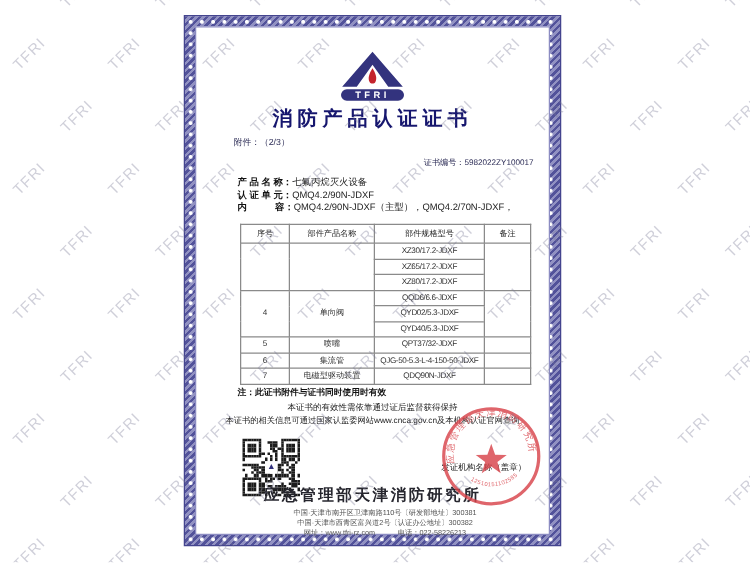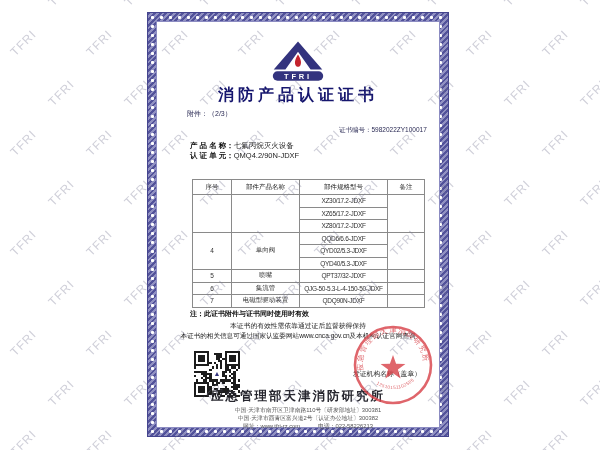--- a/index.html
+++ b/index.html
@@ -76,20 +76,21 @@
           </svg>
         </div>
 
         <div class="title">消防产品认证证书</div>
         <div class="attachment">附件：（2/3）</div>
         <div class="certno">证书编号：5982022ZY100017</div>
 
         <div class="product">
           <div><b>产 品 名 称：</b><span>七氟丙烷灭火设备</span></div>
           <div><b>认 证 单 元：</b><span>QMQ4.2/90N-JDXF</span></div>
+          <div><b>内　　　容：</b><span>QMQ4.2/90N-JDXF（主型），QMQ4.2/70N-JDXF，</span></div>
         </div>
 
         <table class="comp">
           <colgroup>
               <col style="width:39px">
               <col style="width:68px">
               <col style="width:88px">
               <col style="width:37px">
             </colgroup>
           <thead>

